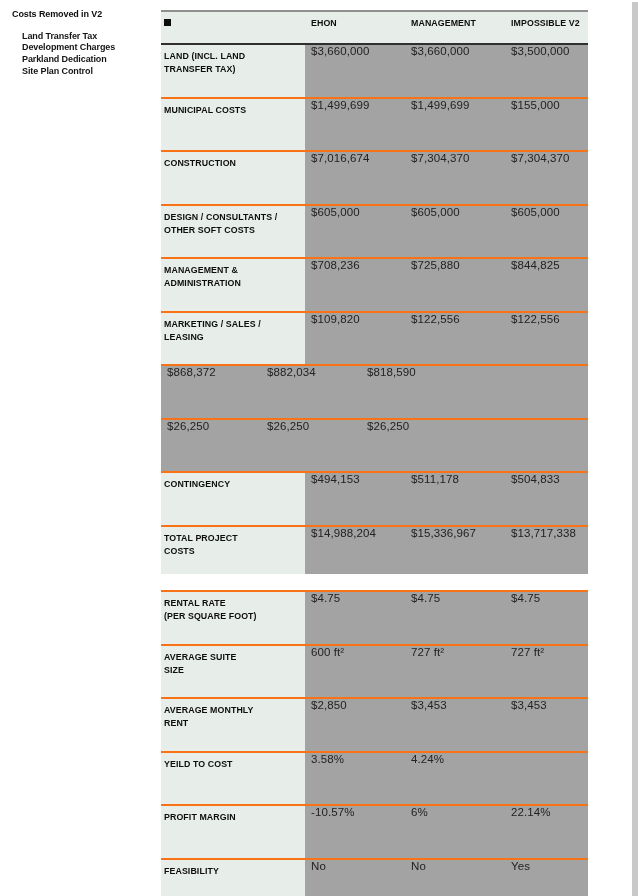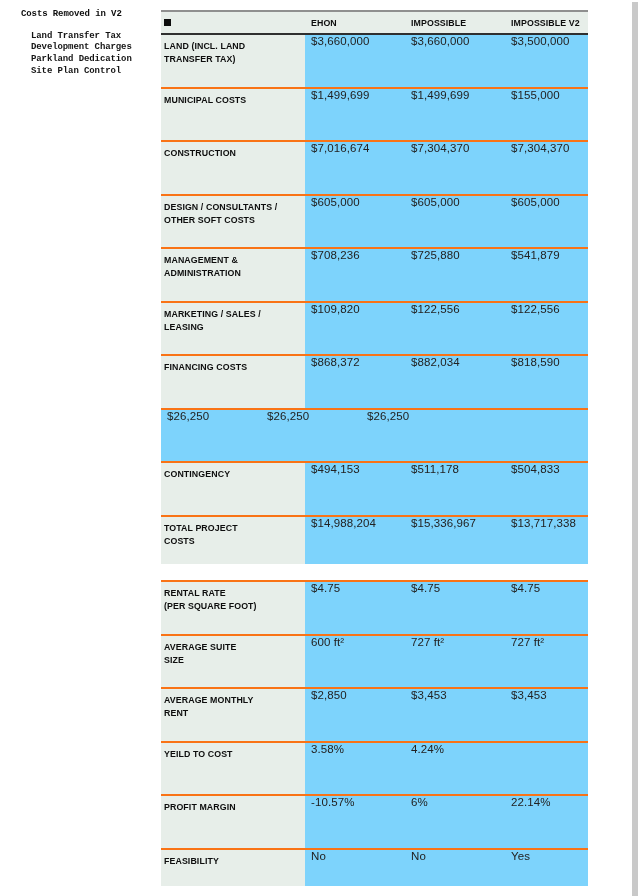--- a/index.html
+++ b/index.html
@@ -1,46 +1,46 @@
 <!DOCTYPE html>
 <html><head>
 <meta charset="utf-8">
 <style>
   html,body{margin:0;padding:0;}
   body{
     width:638px;height:896px;position:relative;background:#ffffff;
     font-family:"Liberation Sans", sans-serif;color:#111;overflow:hidden;
   }
   
-  .sidebar{position:absolute;left:21px;top:9px;width:140px;font-family:Liberation Mono, monospace;}
+  .sidebar{position:absolute;left:12px;top:9px;width:140px;}
   .sidebar-heading{
     font-size:9px;font-weight:700;line-height:11.7px;letter-spacing:-0.1px;color:#0d0d0d;
   }
   .sidebar-list{list-style:none;margin:10px;padding:0;}
   .sidebar-list li{
     font-size:9px;font-weight:700;line-height:11.7px;letter-spacing:-0.1px;color:#141414;
   }
   
   .table{position:absolute;left:161px;top:10px;width:427px;}
   .topline{height:2px;background:#8f8f8f;}
   .header-row{
-    display:flex;height:21px;background:#e7eee9;box-sizing:border-box;
+    display:flex;height:31px;background:#e7eee9;box-sizing:border-box;
   }
   .header-cell{
     box-sizing:border-box;padding-top:6px;
     font-size:8.8px;font-weight:700;letter-spacing:0.1px;white-space:nowrap;color:#0d0d0d;
   }
   .corner{width:144px;padding-left:3px;}
   .sq{display:inline-block;width:7px;height:7px;background:#0d0d0d;margin-top:1px;}
   .hspacer{width:6px;}
   .c0,.c1{width:100px;}
   .c2{width:77px;}
   .row{
     display:flex;height:53.5px;box-sizing:border-box;border-top:2px solid #f97316;
-    background:#7dd3fc;
+    background:#a3a3a3;
   }
   #section1 .row:first-child{border-top-color:#2f2f2f;}
   #section1 .row:last-child{height:49px;justify-content:center;}
   #section2 .row:last-child{height:38px;justify-content:flex-end;}
   .section-gap{height:16.5px;background:#ffffff;}
   .cell{box-sizing:border-box;}
   .cell.label{
     width:144px;background:#e7eee9;padding:5px 0 0 3px;
     font-size:8.8px;font-weight:700;line-height:13px;letter-spacing:0.1px;
     white-space:pre;color:#0d0d0d;
@@ -71,21 +71,21 @@
 </nav>
 
 <div class="table">
   <div class="topline"></div>
   <div class="header-row">
     <div class="header-cell corner">
       <span class="sq"></span>
     </div>
     <div class="hspacer"></div>
     <div class="header-cell c0">EHON</div>
-    <div class="header-cell c1">IMPOSSIBLE</div>
+    <div class="header-cell c1">MANAGEMENT</div>
     <div class="header-cell c2">IMPOSSIBLE V2</div>
   </div>
   <div id="section1" class="section">
   <div class="row">
     <div class="cell label">LAND (INCL. LAND
 TRANSFER TAX)</div>
     <div class="spacer"></div>
     <div class="cell value v0">$3,660,000</div>
     <div class="cell value v1">$3,660,000</div>
     <div class="cell value v2">$3,500,000</div>
@@ -115,34 +115,33 @@
     <div class="cell value v1">$605,000</div>
     <div class="cell value v2">$605,000</div>
   </div>
 
   <div class="row">
     <div class="cell label">MANAGEMENT &amp;
 ADMINISTRATION</div>
     <div class="spacer"></div>
     <div class="cell value v0">$708,236</div>
     <div class="cell value v1">$725,880</div>
-    <div class="cell value v2">$541,879</div>
+    <div class="cell value v2">$844,825</div>
   </div>
 
   <div class="row">
     <div class="cell label">MARKETING / SALES /
 LEASING</div>
     <div class="spacer"></div>
     <div class="cell value v0">$109,820</div>
     <div class="cell value v1">$122,556</div>
     <div class="cell value v2">$122,556</div>
   </div>
 
   <div class="row">
-    <div class="cell label">FINANCING COSTS</div>
     <div class="spacer"></div>
     <div class="cell value v0">$868,372</div>
     <div class="cell value v1">$882,034</div>
     <div class="cell value v2">$818,590</div>
   </div>
 
   <div class="row">
     <div class="spacer"></div>
     <div class="cell value v0">$26,250</div>
     <div class="cell value v1">$26,250</div>

